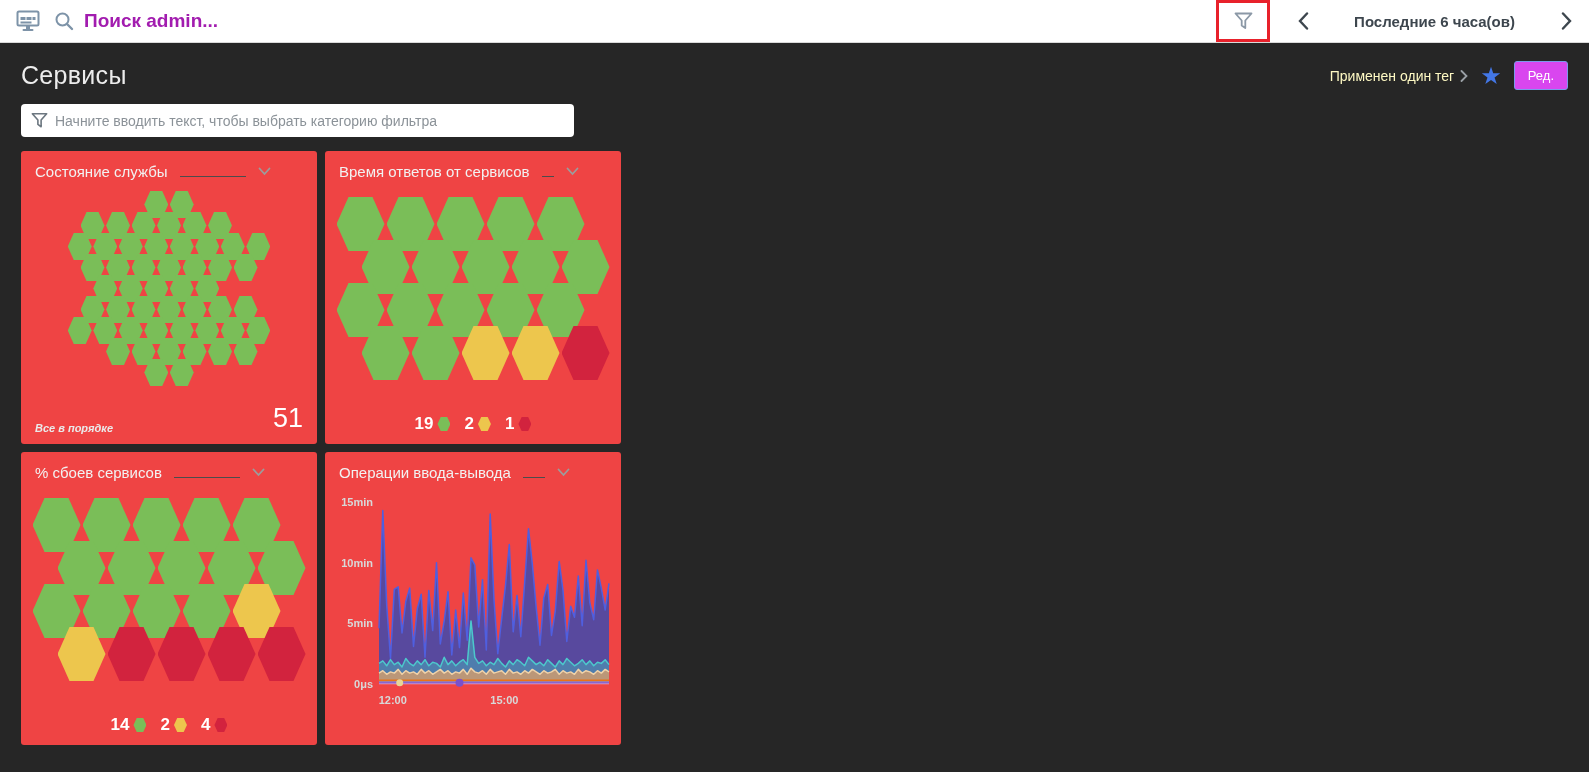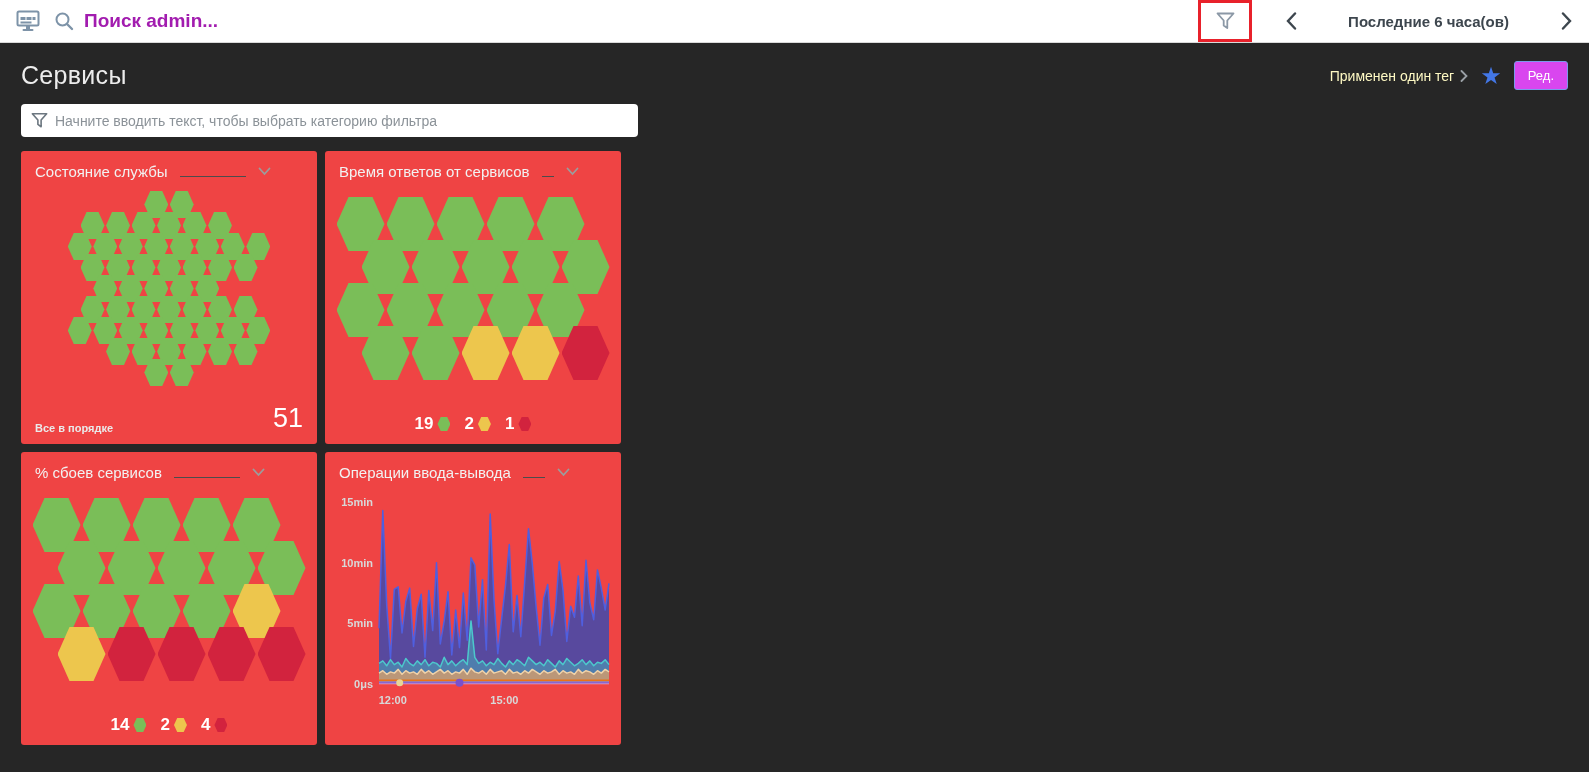--- a/index.html
+++ b/index.html
@@ -5,55 +5,55 @@
   * { box-sizing: border-box; margin: 0; padding: 0; }
   html,body { width:1589px; height:772px; overflow:hidden; }
   body { font-family:"Liberation Sans", sans-serif; background:#262626; }
 
   
   .topbar { height:43px; background:#ffffff; border-bottom:1px solid #d9d9d9;
             display:flex; align-items:center; padding:0 10px; }
   .tb-icon-btn { width:36px; height:36px; display:flex; align-items:center; justify-content:center; cursor:pointer; }
   .search-wrap { display:flex; align-items:center; margin-left:8px; flex:1; }
   .search-placeholder { color:#a21caf; font-size:19px; font-weight:bold; margin-left:10px; }
-  .tb-right { margin-left:auto; display:flex; align-items:center; gap:26px; }
+  .tb-right { margin-left:auto; display:flex; align-items:center; gap:20px; }
   .red-annotation { border:3px solid #e8212b; padding:4px 10px; display:flex; align-items:center; justify-content:center; }
   .time-label { color:#3d464e; font-size:15px; font-weight:bold; margin:0 18px; }
   .chev-btn { display:flex; align-items:center; justify-content:center; width:26px; height:30px; cursor:pointer; }
 
   
   .page-head { display:flex; align-items:center; padding:18px 21px 10px 21px; }
   .page-title { color:#ececec; font-size:25px; font-weight:400; letter-spacing:.3px; }
   .head-right { margin-left:auto; display:flex; align-items:center; gap:12px; }
   .tag-note { color:#fef9c3; font-size:14px; display:flex; align-items:center; gap:6px; cursor:pointer; }
   .star { color:#4377e6; font-size:24px; line-height:1; cursor:pointer; }
   .edit-btn { background:#d946ef; border:1px solid #7b99ec; color:#fff; font-size:13px;
               padding:6px 13px; border-radius:3px; cursor:pointer; font-family:inherit; }
 
   
   .filter-row { padding:4px 21px 14px 21px; }
-  .filter-box { position:relative; width:617px; }
+  .filter-box { position:relative; width:553px; }
   .filter-box input { width:100%; height:33px; border:none; border-radius:4px; background:#fff;
                       padding:0 10px 0 34px; font-size:14px; font-family:inherit; color:#333; }
   .filter-box input::placeholder { color:#8b9298; }
   .filter-funnel { position:absolute; left:10px; top:8px; }
 
   
   .grid { display:grid; grid-template-columns:296px 296px; grid-auto-rows:293px; gap:8px; padding:0 21px; }
   .card { background:#ef4444; border-radius:3px; position:relative; overflow:hidden; }
   .card-head { display:flex; align-items:center; padding:11px 12px 4px 14px; }
   .card-title { color:#f2f2f2; font-size:15px; white-space:nowrap; }
   .title-underline { flex:1; max-width:66px; border-bottom:1px solid #4c4c4c; margin:10px 8px 0 12px; }
   .card-chevron { color:#9c9c9c; cursor:pointer; margin-left:4px; }
 
   .hexwrap { position:absolute; left:10px; right:10px; top:40px; bottom:40px; }
   .hex { position:absolute; clip-path:polygon(25% 0%, 75% 0%, 100% 50%, 75% 100%, 25% 100%, 0% 50%); }
 
   .card-foot { position:absolute; left:14px; right:14px; bottom:10px; display:flex; align-items:flex-end; }
-  .foot-label { color:#eaeaea; font-size:11px; font-weight:bold; }
+  .foot-label { color:#eaeaea; font-size:11px; font-weight:bold;font-style:italic; }
   .foot-total { margin-left:auto; color:#ffffff; font-size:27px; }
 
   .legend { position:absolute; left:0; right:0; bottom:10px; display:flex; justify-content:center;
             align-items:center; gap:14px; }
   .legend-item { display:flex; align-items:center; gap:4px; }
   .legend-num { color:#fff; font-size:17px; font-weight:bold; }
   .legend-hex { width:13px; height:14px; clip-path:polygon(25% 0%, 75% 0%, 100% 50%, 75% 100%, 25% 100%, 0% 50%); }
 
   .chart-wrap { position:absolute; left:8px; top:36px; }
   .tick-label { fill:#d8d8d8; font-size:11px; font-weight:bold; font-family:"Liberation Sans",sans-serif; }

